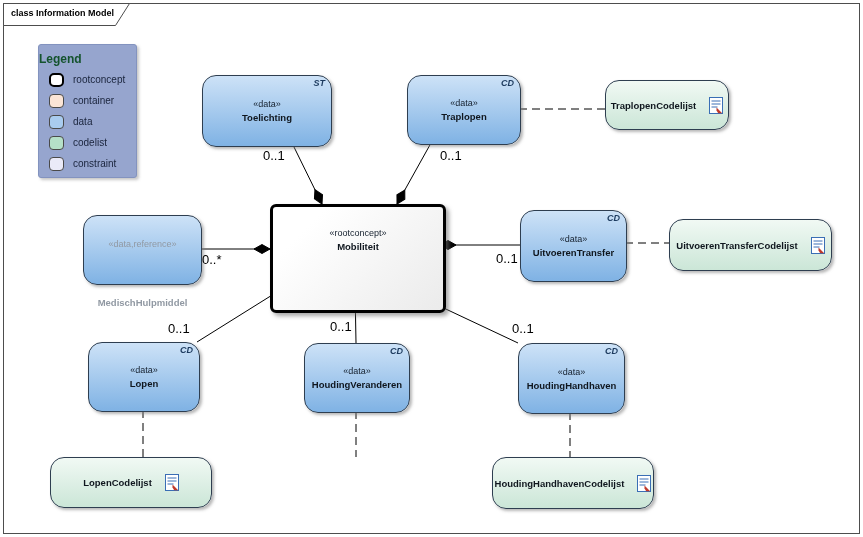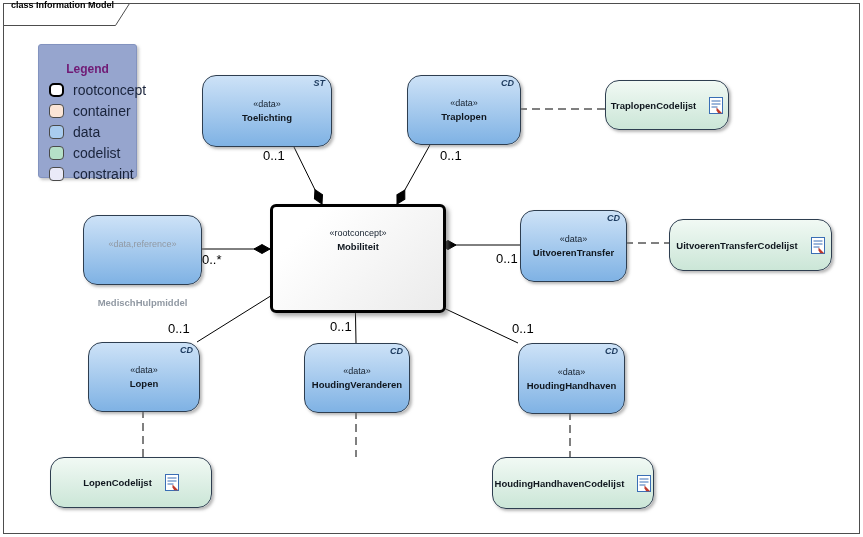--- a/index.html
+++ b/index.html
@@ -1,20 +1,20 @@
 <!DOCTYPE html>
 <html><head>
 <meta charset="utf-8">
 <style>
   html,body{margin:0;padding:0;background:#fff;}
   #canvas{position:relative;width:863px;height:537px;background:#fff;
           font-family:"Liberation Sans",sans-serif;overflow:hidden;}
   #frame{position:absolute;left:3px;top:3px;width:855px;height:529px;
          border:1px solid #4d4d4d;z-index:0;}
-  #tab-label{position:absolute;left:11px;top:0;font-size:9px;font-weight:bold;
+  #tab-label{position:absolute;left:11px;top:8px;font-size:9px;font-weight:bold;
              color:#000;z-index:3;white-space:nowrap;}
   #connectors{position:absolute;left:0;top:0;z-index:1;}
 
   .node{position:absolute;border:1px solid #2e3e50;border-radius:14px;z-index:2;
         display:flex;flex-direction:column;align-items:center;justify-content:center;
         text-align:center;box-shadow:2px 2px 3px rgba(125,125,125,.55);}
   .node.blue{background:linear-gradient(to bottom,#cde2f7 0%,#7fb2e4 100%);}
   .node.green{flex-direction:row;gap:13px;
               background:linear-gradient(to bottom,#f1f9f4 0%,#cbe6d7 100%);}
   .node.root{background:linear-gradient(135deg,#ffffff 20%,#ebebeb 100%);
@@ -25,27 +25,27 @@
   .gray .stereo,.gray .nname{color:#9199a3;margin-top:46px;}
   .tag{position:absolute;top:2px;right:6px;font-size:9px;font-style:italic;
        font-weight:bold;color:#1c3a5e;}
   .codelist-name{font-size:9.5px;font-weight:bold;color:#0f161e;}
   .doc-icon{width:14px;height:17px;flex:0 0 auto;}
   .mult{position:absolute;font-size:13px;color:#000;z-index:3;white-space:nowrap;}
 
   #legend{position:absolute;left:38px;top:44px;width:97px;height:132px;
           background:#96a5ce;border:1px solid #8393bf;border-radius:3px;z-index:2;
           box-shadow:2px 2px 3px rgba(130,130,130,.45);}
-  #legend .ltitle{text-align:center;margin-top:17px;font-size:12px;font-weight:bold;
-                  color:#701a75;}
+  #legend .ltitle{margin-top:7px;font-size:12px;font-weight:bold;
+                  color:#14532d;}
   .lrow{display:flex;align-items:center;gap:9px;margin:6px 0 0 10px;height:15px;}
   .swatch{width:15px;height:14px;border:1px solid #4a4a4a;border-radius:4px;
           box-sizing:border-box;flex:0 0 auto;}
   .swatch.root-sw{border:2.5px solid #000;border-radius:5px;}
-  .lrow .llabel{font-size:14px;color:#19233b;}
+  .lrow .llabel{font-size:10px;color:#19233b;}
 </style>
 </head>
 <body>
 
 <div id="canvas">
 
   <div id="frame"></div>
   <div id="tab-label">class Information Model</div>
 
   <svg id="connectors" width="863" height="537" viewBox="0 0 863 537">

